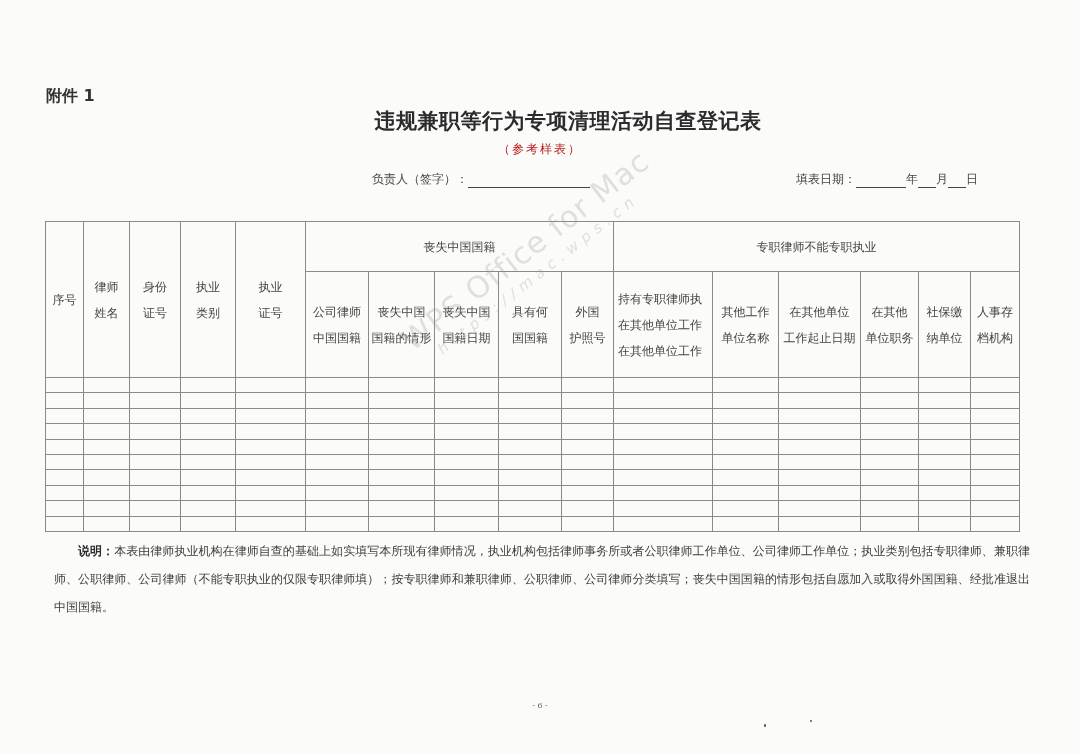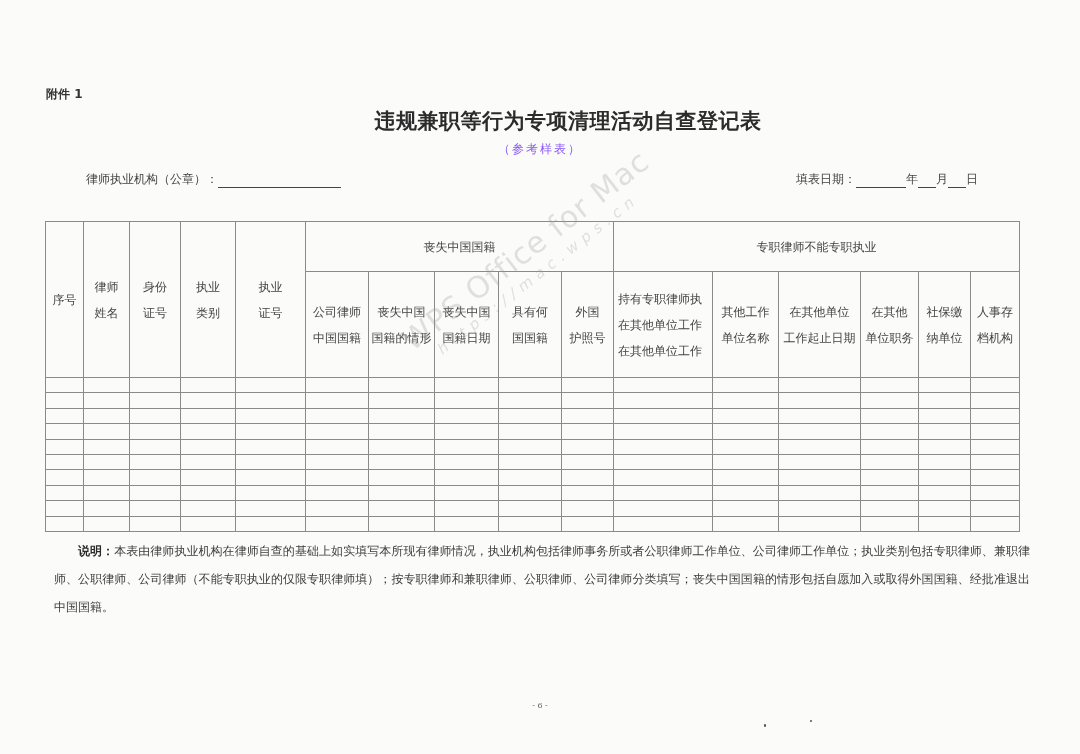--- a/index.html
+++ b/index.html
@@ -7,29 +7,29 @@
     width: 1080px; height: 754px; overflow: hidden;
     background: #fbfbfa;
     font-family: "DejaVu Serif", "Liberation Serif", serif;
     color: #3a3a3a;
     position: relative;
   }
   .page { position: absolute; left: 0; top: 0; width: 1080px; height: 754px; }
   .attachment {
     position: absolute; left: 46px; top: 86px;
     font-family: "DejaVu Sans", "Liberation Sans", sans-serif;
-    font-size: 12px; font-weight: bold; color: #333;
+    font-size: 16px; font-weight: bold; color: #333;
   }
   .title {
     position: absolute; left: 0; width: 1080px; top: 107px; text-align: center;
     font-size: 21px; font-weight: bold; color: #2b2b2b; letter-spacing: 0.5px; margin-left: 28px;
   }
   .subtitle {
     position: absolute; left: 0; width: 1080px; top: 141px; text-align: center;
-    font-size: 12px; color: #8b5cf6; letter-spacing: 2px;
+    font-size: 12px; color: #b91c1c; letter-spacing: 2px;
   }
   .fields {
     position: absolute; top: 171px; left: 0; width: 1080px; height: 20px;
     font-size: 12px; color: #444;
   }
   .field { position: absolute; display: flex; align-items: flex-end; white-space: nowrap; }
   .blank { display: inline-block; border-bottom: 1px solid #444; height: 13px; }
   .f-org { left: 86px; }
   .f-resp { left: 372px; }
   .f-date { left: 796px; }
@@ -68,23 +68,23 @@
 </head>
 <body>
 
 <div class="page">
 
   <div class="attachment">附件 1</div>
   <div class="title">违规兼职等行为专项清理活动自查登记表</div>
   <div class="subtitle">（参考样表）</div>
 
   <div class="fields">
-    <div class="field f-org">
-      <span>律师执业机构（公章）：</span>
-      <span class="blank" style="width:123px"></span>
+    <div class="field f-resp">
+      <span>负责人（签字）：</span>
+      <span class="blank" style="width:122px"></span>
     </div>
     <div class="field f-date">
       <span>填表日期：</span>
       <span class="blank" style="width:50px"></span>
       <span>年</span>
       <span class="blank" style="width:18px"></span>
       <span>月</span>
       <span class="blank" style="width:18px"></span>
       <span>日</span>
     </div>

